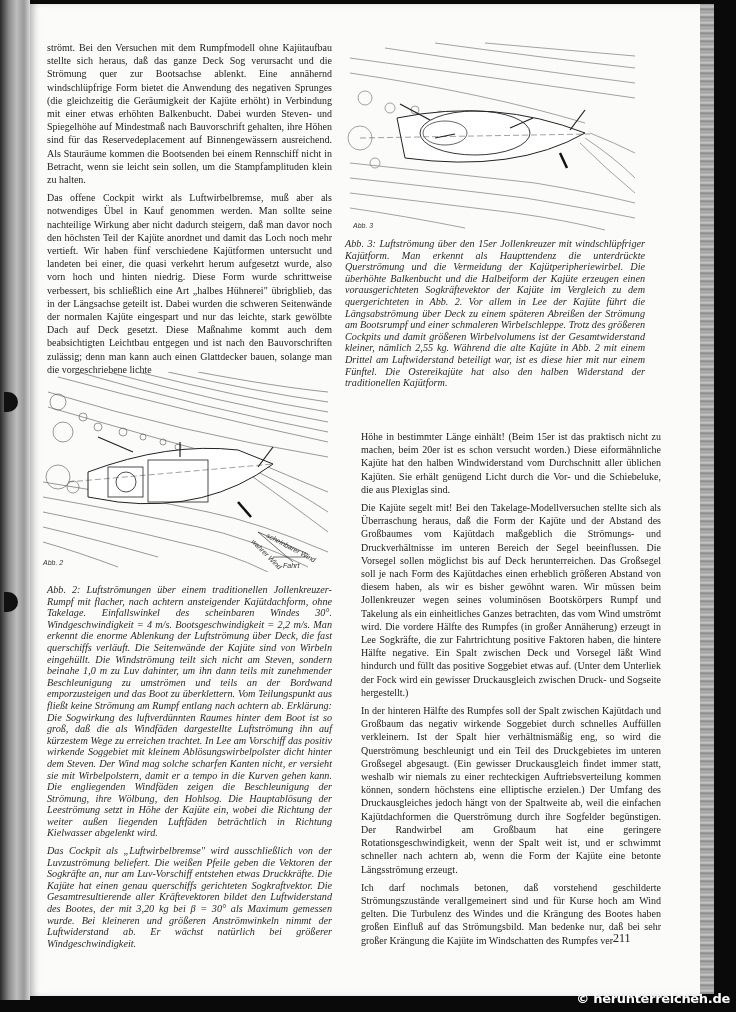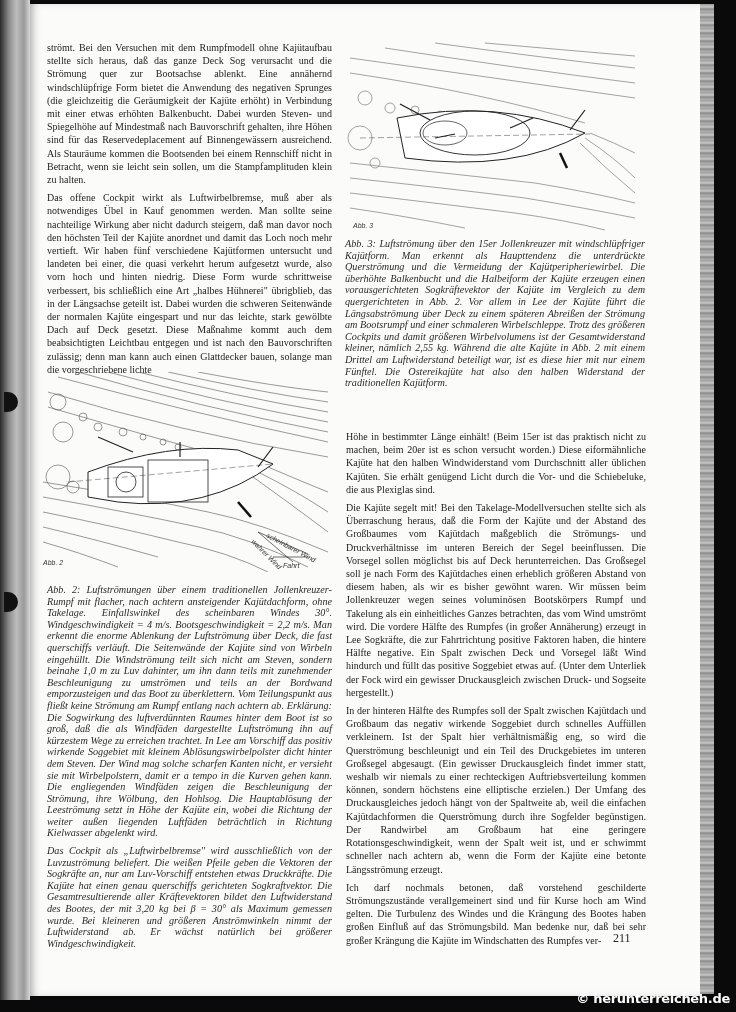--- a/index.html
+++ b/index.html
@@ -147,21 +147,21 @@
       <line x1="90" y1="100" x2="110" y2="96"></line>
   </g>
   <line x1="222" y1="130" x2="215" y2="115" stroke="#111" stroke-width="2.5"></line>
   <text class="fig-label" x="8" y="190">Abb. 3</text>
 </svg>
 
 <div class="col caption" style="left:345px; top:238px; width:300px;font-family:Liberation Serif, serif;">
   <p>Abb. 3: Luftströmung über den 15er Jollenkreuzer mit windschlüpfriger Kajütform. Man erkennt als Haupttendenz die unterdrückte Querströmung und die Vermeidung der Kajütperipheriewirbel. Die überhöhte Balkenbucht und die Halbeiform der Kajüte erzeugen einen vorausgerichteten Sogkräftevektor der Kajüte im Vergleich zu dem quergerichteten in Abb. 2. Vor allem in Lee der Kajüte führt die Längsabströmung über Deck zu einem späteren Abreißen der Strömung am Bootsrumpf und einer schmaleren Wirbelschleppe. Trotz des größeren Cockpits und damit größeren Wirbelvolumens ist der Gesamtwiderstand kleiner, nämlich 2,55 kg. Während die alte Kajüte in Abb. 2 mit einem Drittel am Luftwiderstand beteiligt war, ist es diese hier mit nur einem Fünftel. Die Ostereikajüte hat also den halben Widerstand der traditionellen Kajütform.</p>
 </div>
 
-<div class="col body-text" style="left:346px; top:430px; width:300px;">
+<div class="col body-text" style="left:361px; top:430px; width:300px;">
   <p>Höhe in bestimmter Länge einhält! (Beim 15er ist das praktisch nicht zu machen, beim 20er ist es schon versucht worden.) Diese eiformähnliche Kajüte hat den halben Windwiderstand vom Durchschnitt aller üblichen Kajüten. Sie erhält genügend Licht durch die Vor- und die Schiebeluke, die aus Plexiglas sind.</p>
   <p>Die Kajüte segelt mit! Bei den Takelage-Modellversuchen stellte sich als Überraschung heraus, daß die Form der Kajüte und der Abstand des Großbaumes vom Kajütdach maßgeblich die Strömungs- und Druckverhältnisse im unteren Bereich der Segel beeinflussen. Die Vorsegel sollen möglichst bis auf Deck herunterreichen. Das Großsegel soll je nach Form des Kajütdaches einen erheblich größeren Abstand von diesem haben, als wir es bisher gewöhnt waren. Wir müssen beim Jollenkreuzer wegen seines voluminösen Bootskörpers Rumpf und Takelung als ein einheitliches Ganzes betrachten, das vom Wind umströmt wird. Die vordere Hälfte des Rumpfes (in großer Annäherung) erzeugt in Lee Sogkräfte, die zur Fahrtrichtung positive Faktoren haben, die hintere Hälfte negative. Ein Spalt zwischen Deck und Vorsegel läßt Wind hindurch und füllt das positive Soggebiet etwas auf. (Unter dem Unterliek der Fock wird ein gewisser Druckausgleich zwischen Druck- und Sogseite hergestellt.)</p>
   <p>In der hinteren Hälfte des Rumpfes soll der Spalt zwischen Kajütdach und Großbaum das negativ wirkende Soggebiet durch schnelles Auffüllen verkleinern. Ist der Spalt hier verhältnismäßig eng, so wird die Querströmung beschleunigt und ein Teil des Druckgebietes im unteren Großsegel abgesaugt. (Ein gewisser Druckausgleich findet immer statt, weshalb wir niemals zu einer rechteckigen Auftriebsverteilung kommen können, sondern höchstens eine elliptische erzielen.) Der Umfang des Druckausgleiches jedoch hängt von der Spaltweite ab, weil die einfachen Kajütdachformen die Querströmung durch ihre Sogfelder begünstigen. Der Randwirbel am Großbaum hat eine geringere Rotationsgeschwindigkeit, wenn der Spalt weit ist, und er schwimmt schneller nach achtern ab, wenn die Form der Kajüte eine betonte Längsströmung erzeugt.</p>
   <p>Ich darf nochmals betonen, daß vorstehend geschilderte Strömungszustände verallgemeinert sind und für Kurse hoch am Wind gelten. Die Turbulenz des Windes und die Krängung des Bootes haben großen Einfluß auf das Strömungsbild. Man bedenke nur, daß bei sehr großer Krängung die Kajüte im Windschatten des Rumpfes ver-</p>
 </div>
 
 <div class="page-number" style="left:613px; top:931px;">211</div>
 <div class="watermark">© herunterreichen.de</div>
 
 </body></html>

